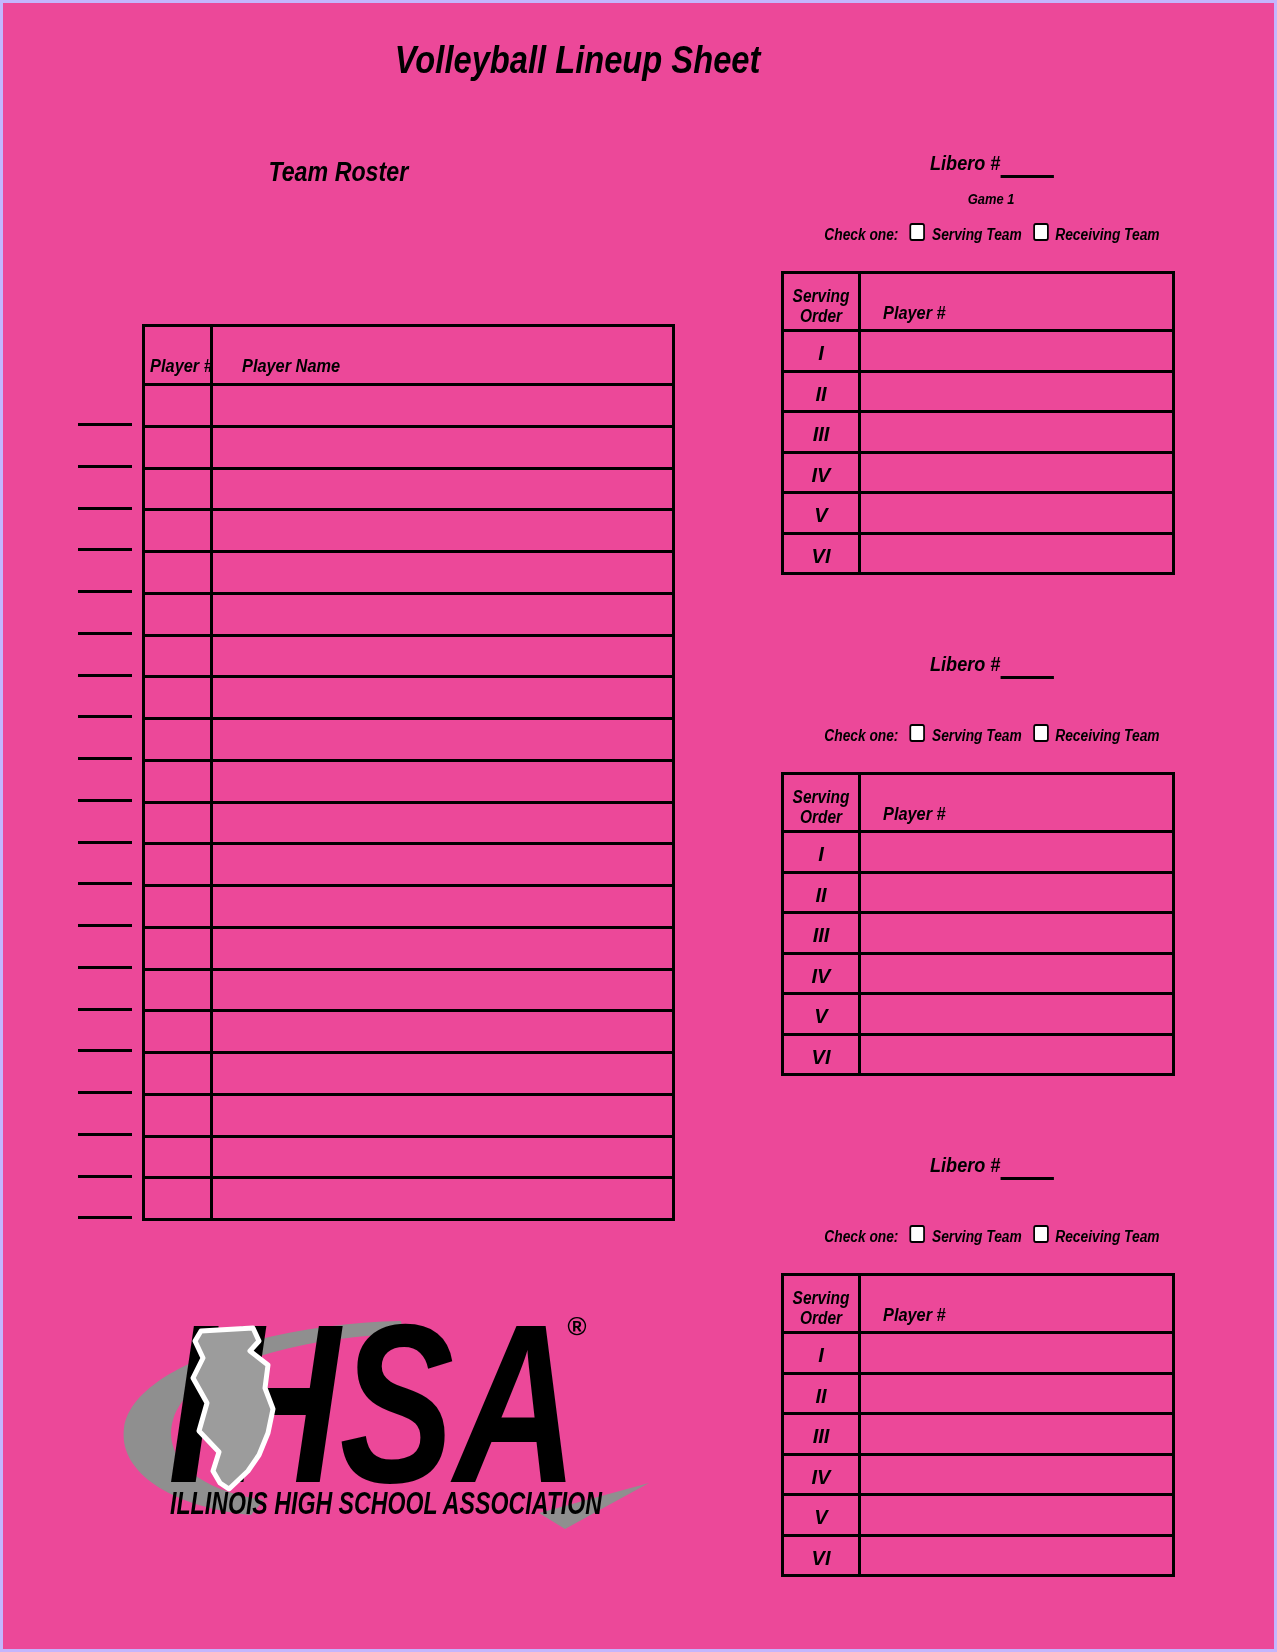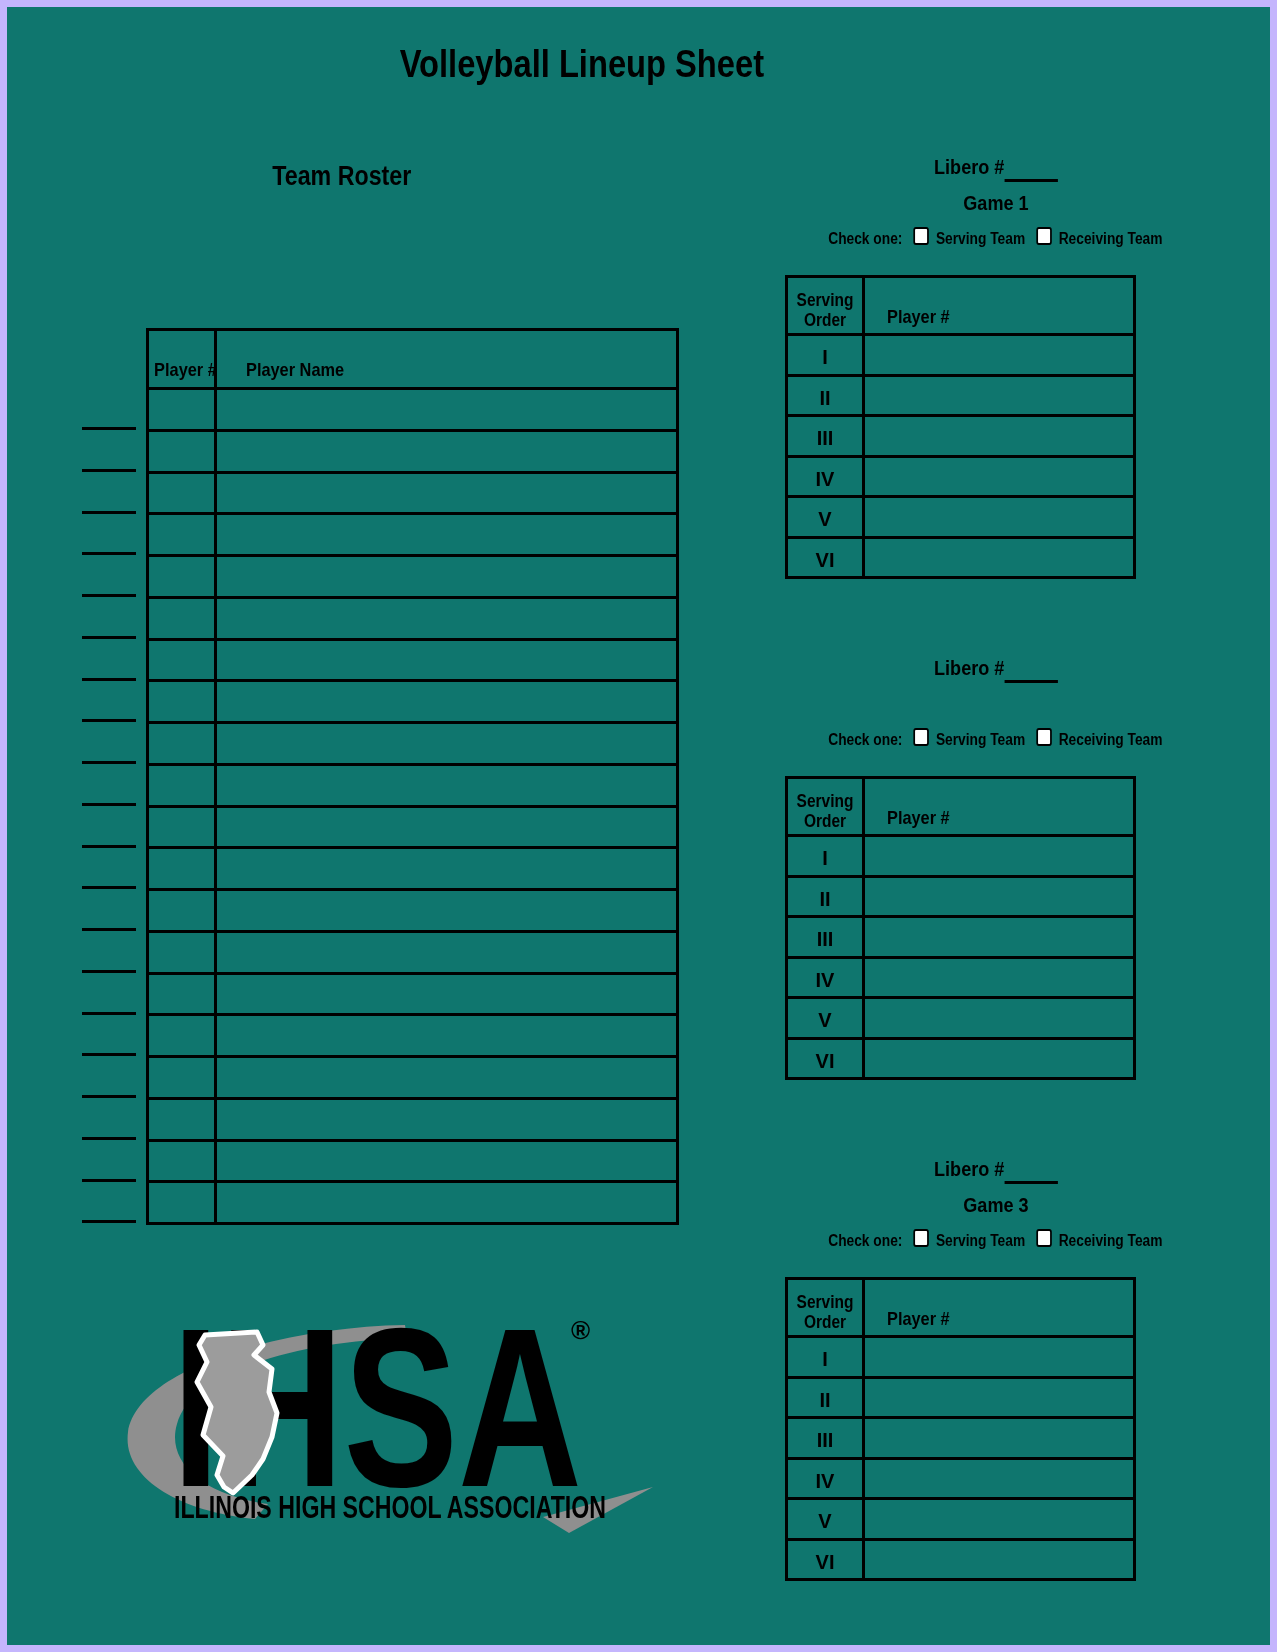--- a/index.html
+++ b/index.html
@@ -1,24 +1,25 @@
 <!DOCTYPE html>
 <html><head>
 <meta charset="utf-8">
 <style>
   html,body{margin:0;padding:0;background:#fff;}
   .sheet{
     position:relative;
     width:1277px;height:1652px;
-    background:#0f766e;
+    background:#ec4899;
     box-sizing:border-box;
-    border:7px solid #c4b5fd;
+    border:3px solid #c4b5fd;
     font-family:"Liberation Sans", sans-serif;
     color:#000;
     overflow:hidden;
+    font-style:italic;
   }
   .cond{display:inline-block;transform:scaleX(.86);transform-origin:center;white-space:nowrap;}
   .cond-l{display:inline-block;transform:scaleX(.86);transform-origin:left;white-space:nowrap;}
 
   .title{position:absolute;left:0;top:36px;width:1150px;text-align:center;
          font-size:38px;font-weight:bold;}
 
   
   .roster-heading{position:absolute;left:75px;top:138px;width:520px;text-align:center;
                   font-size:27px;font-weight:bold;margin-top:16px;}
@@ -42,24 +43,24 @@
   .head-underline{top:56px;}
   .col-label{position:absolute;font-size:19px;font-weight:bold;}
 
   
   .game{position:absolute;left:778px;width:421px;height:430px;}
   .libero-row{position:absolute;top:0;left:0;right:0;height:30px;line-height:30px;
               text-align:center;font-size:21px;font-weight:bold;}
   .libero-blank{display:inline-block;width:62px;border-bottom:3px solid #000;height:22px;
                 vertical-align:bottom;}
   .game-name{position:absolute;top:37px;left:0;right:0;height:28px;line-height:28px;
-             text-align:center;font-size:21px;font-weight:bold;}
+             text-align:center;font-size:15px;font-weight:bold;}
   .game-check{position:absolute;top:73px;left:0;right:0;height:28px;line-height:28px;
               text-align:center;font-size:16px;font-weight:bold;white-space:nowrap;}
-  .game-table{position:absolute;top:123px;left:0;width:351px;height:304px;
+  .game-table{position:absolute;top:123px;left:0;width:394px;height:304px;
               border:3px solid #000;box-sizing:border-box;}
   .serving-order-head{position:absolute;left:0;top:12px;width:74px;text-align:center;
                       font-size:18px;line-height:20px;font-weight:bold;}
   .order{position:absolute;left:0;width:74px;text-align:center;font-size:20px;
          font-weight:bold;line-height:24px;}
 
   
   .logo{position:absolute;left:98px;top:1300px;width:552px;height:228px;}
 </style>
 </head>
@@ -162,21 +163,20 @@
         <div class="order" style="top: 188.5px;">IV</div>
         <div class="hline" style="top: 217px;"></div>
         <div class="order" style="top: 229px;">V</div>
         <div class="hline" style="top: 257.5px;"></div>
         <div class="order" style="top: 269.5px;">VI</div>
       </div>
   </div>
 
   <div class="game" style="top:1147px;">
     <div class="libero-row"><span class="cond"><span>Libero #</span><span class="libero-blank"></span></span></div>
-    <div class="game-name"><span class="cond">Game 3</span></div>
     <div class="game-check"><span class="cond"><span>Check one:</span><span class="checkbox cb-gap-s"></span><span>Serving Team</span><span class="checkbox cb-gap-s"></span><span>Receiving Team</span></span></div>
     <div class="game-table">
       <div class="vline" style="left:74px;"></div>
       <div class="hline head-underline" style="top:55px;"></div>
       <div class="serving-order-head"><span class="cond" style="white-space:normal;">Serving Order</span></div>
       <div class="col-label" style="left:99px;top:28px;"><span class="cond-l">Player #</span></div>
     <div class="order" style="top: 67px;">I</div>
         <div class="hline" style="top: 95.5px;"></div>
         <div class="order" style="top: 107.5px;">II</div>
         <div class="hline" style="top: 136px;"></div>

